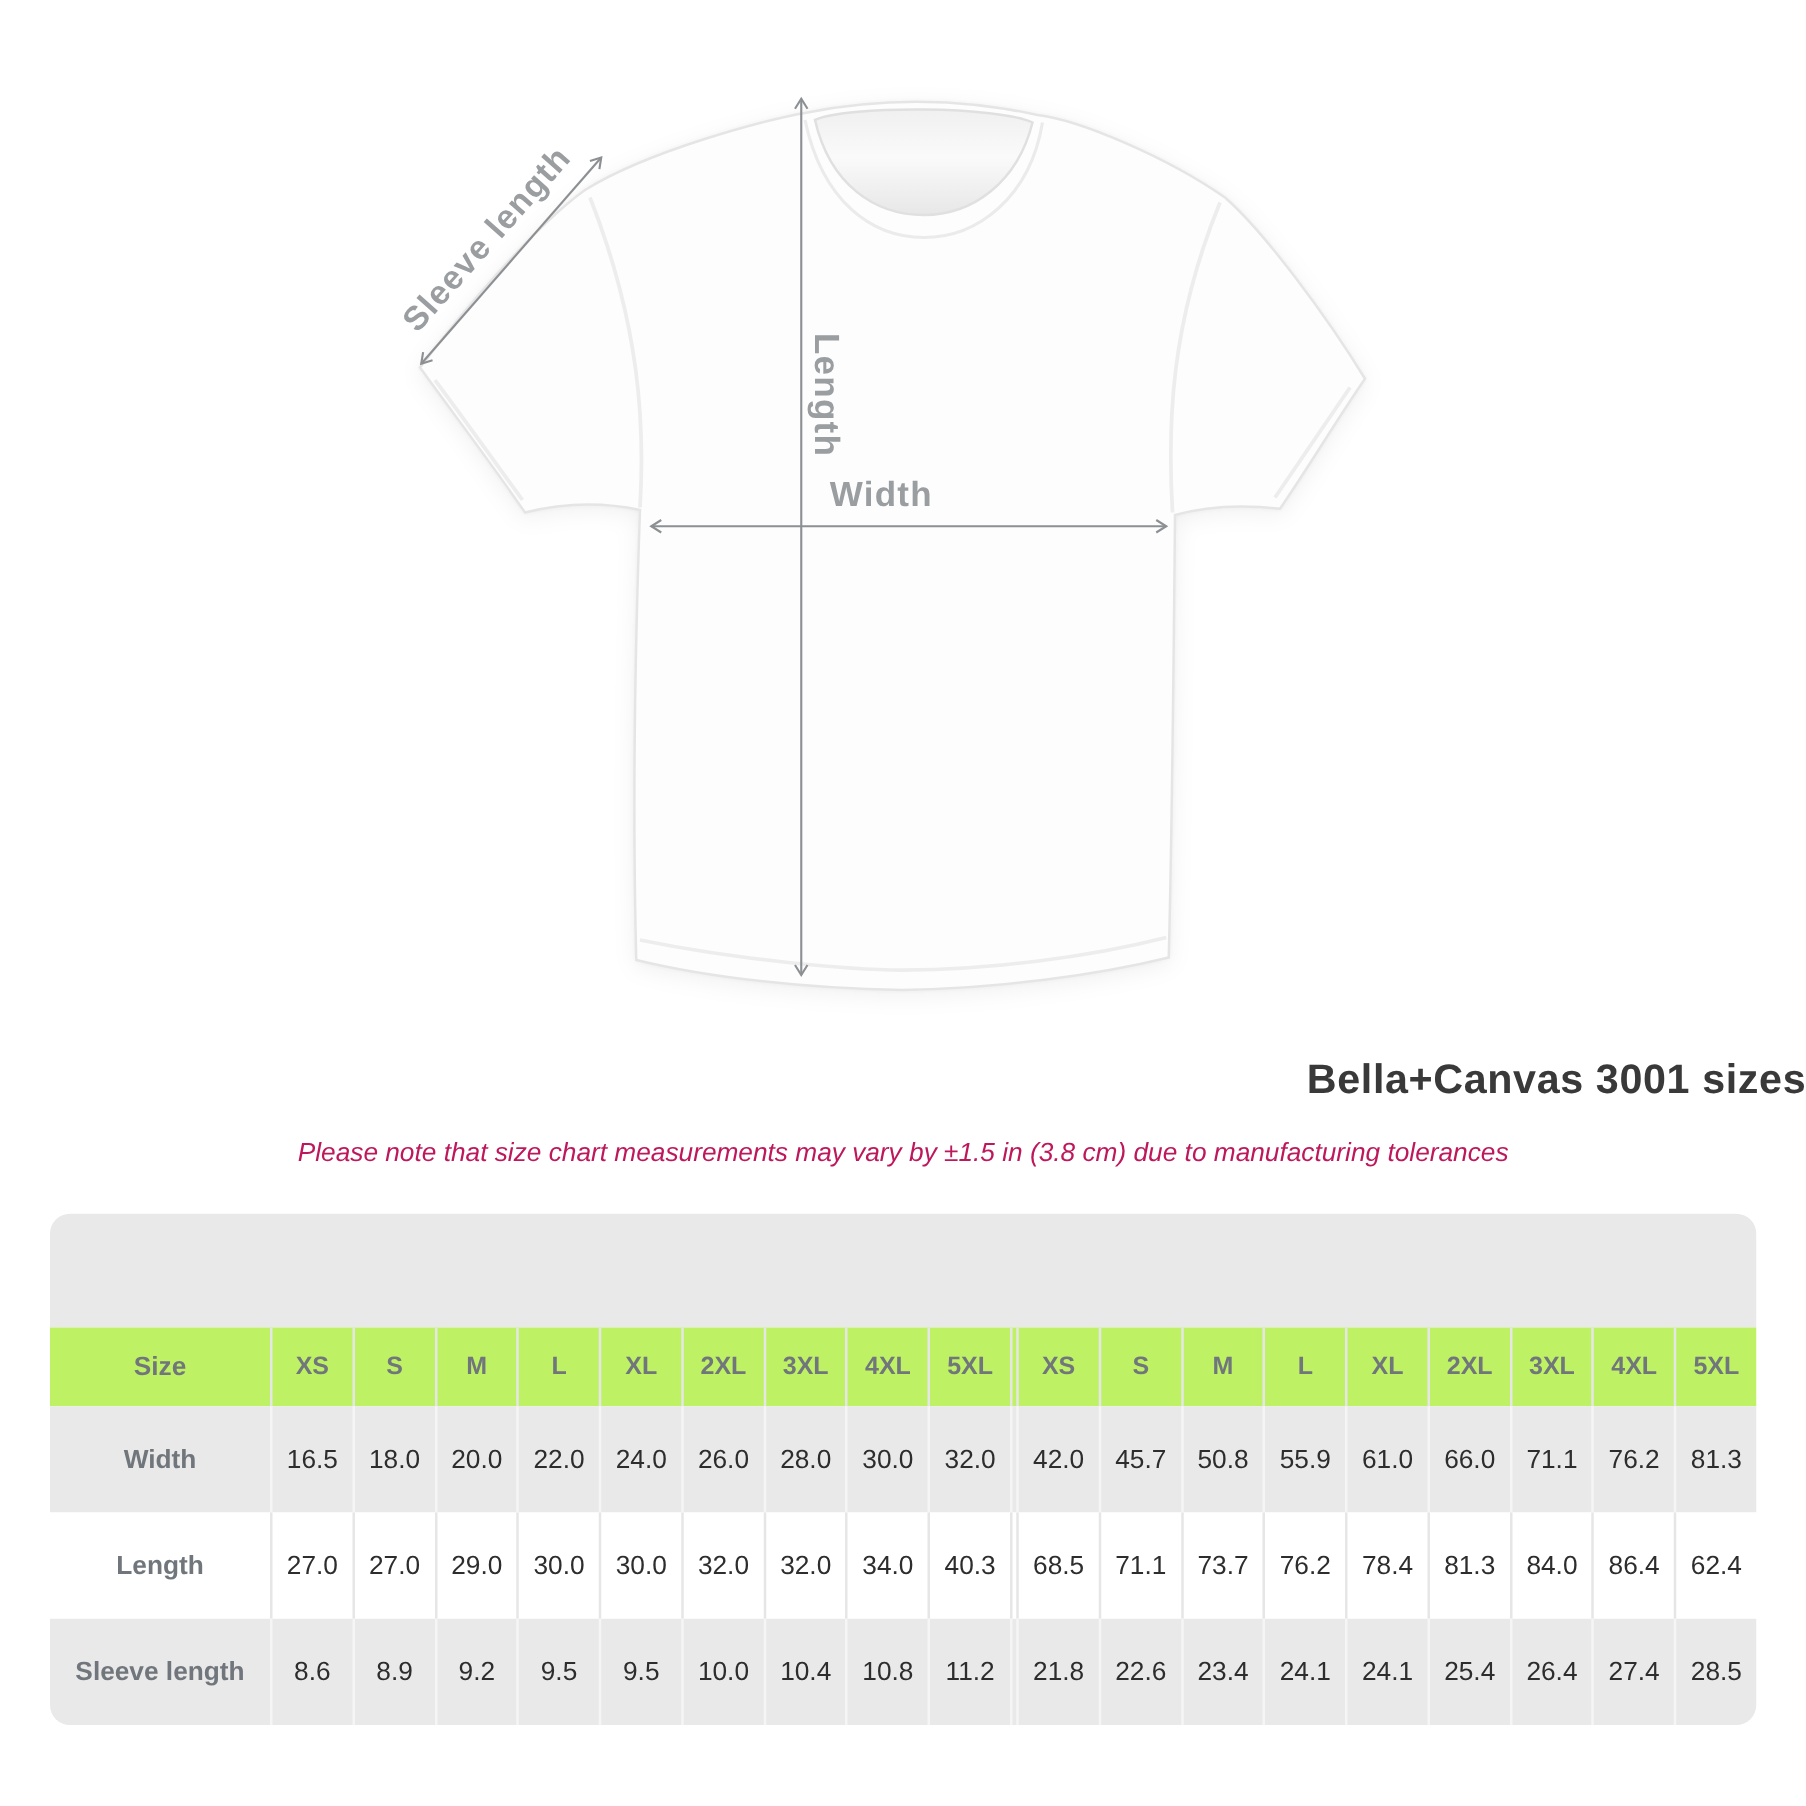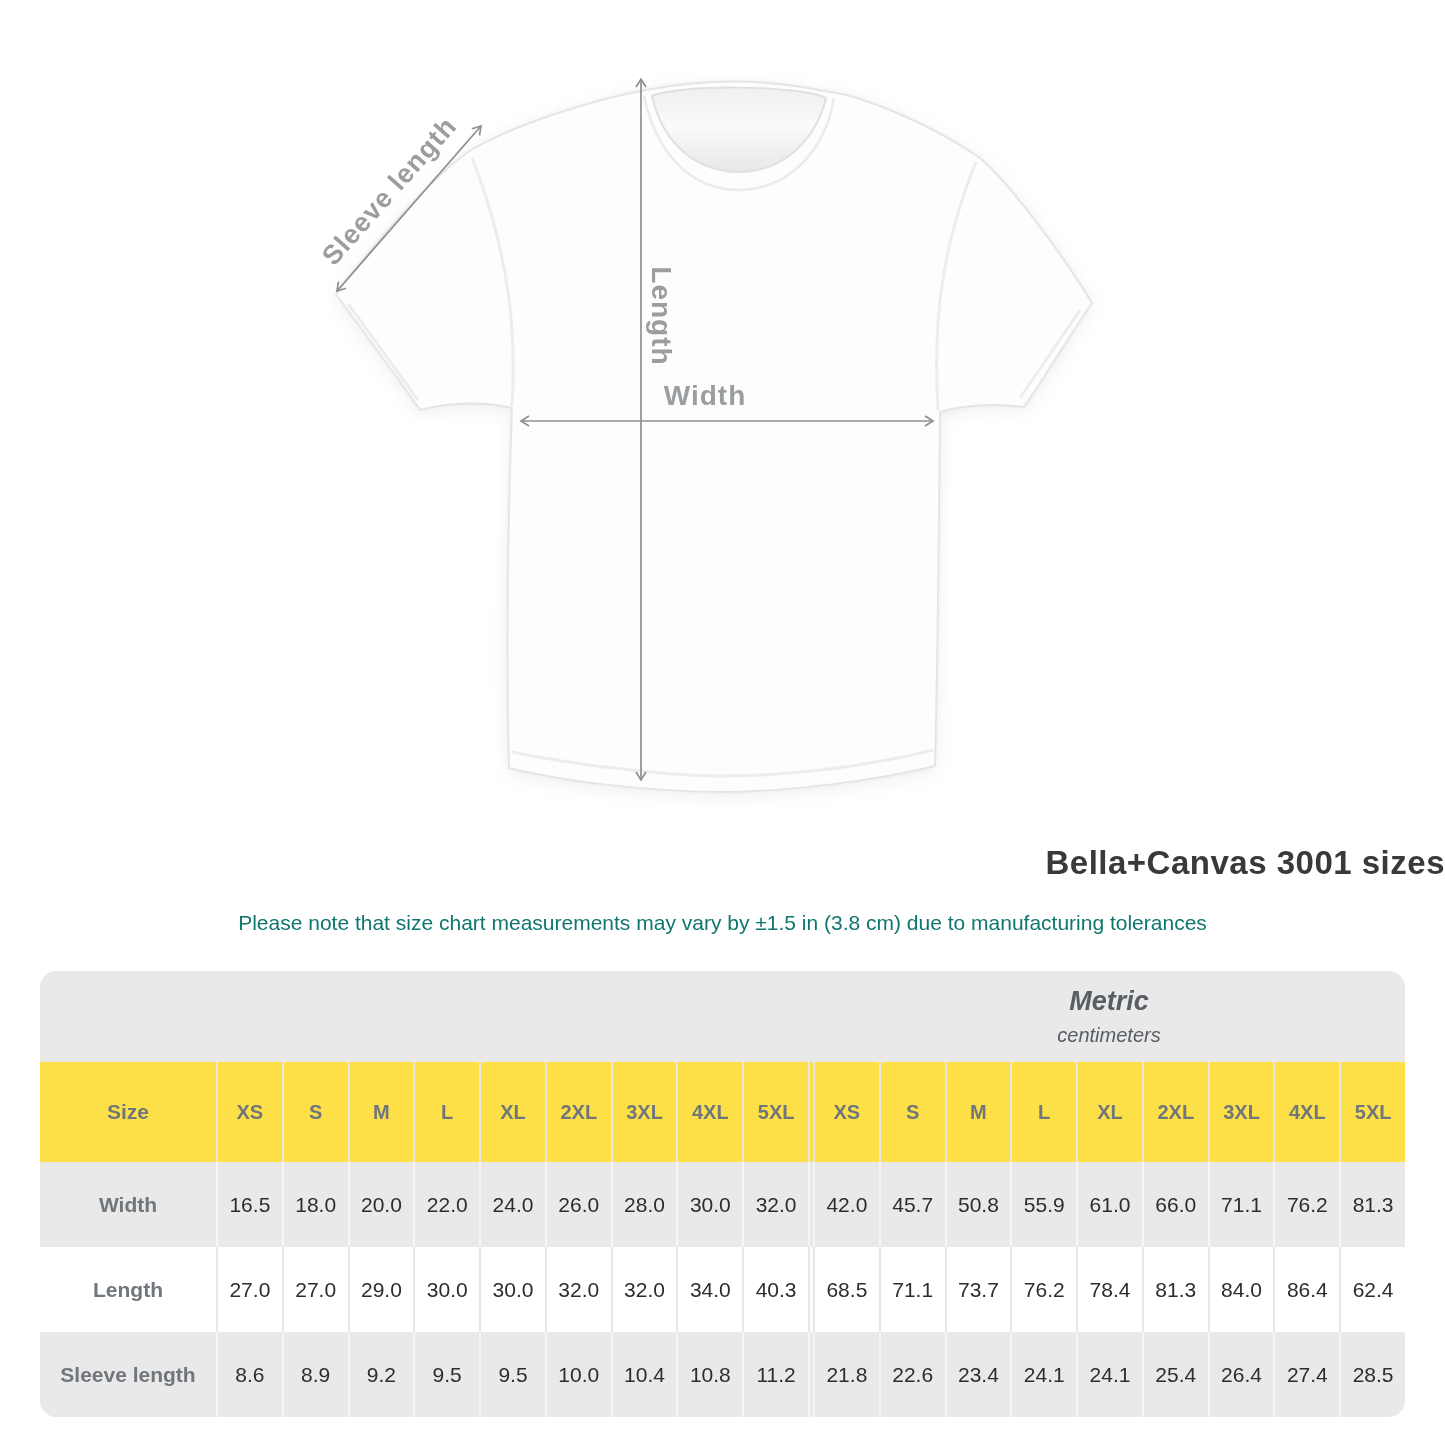--- a/index.html
+++ b/index.html
@@ -33,44 +33,45 @@
     text-align: right;
     font-size: 33px;
     line-height: 38px;
     font-weight: bold;
     color: #393939;
     letter-spacing: 0.5px;
   }
   .subtitle {
     margin: 28px 0 0 0;
     text-align: center;
+    font-style: italic;
     font-size: 21px;
     line-height: 25px;
-    color: #0f766e;
+    color: #be185d;
   }
 
   
   .size-table { margin: 36px 40px 0 40px; }
   .row {
     display: grid;
     grid-template-columns: 176px repeat(9, 1fr) 5px repeat(9, 1fr);
     align-items: stretch;
   }
   .band {
     height: 91px;
     background: #e9e9e9;
     border-radius: 16px 16px 0 0;
   }
   .band-cell { display: flex; flex-direction: column; align-items: center; justify-content: center; }
   .band-cell.imperial { grid-column: 1 / 11; }
   .band-cell.metric   { grid-column: 12 / 21; }
   .sec-name { font-size: 27px; font-weight: bold; font-style: italic; color: #575d62; }
   .sec-unit { font-size: 20px; font-style: italic; color: #575d62; margin-top: 7px; }
 
-  .r-size  { height: 100px; background: #fde047; }
+  .r-size  { height: 63px; background: #bef264; }
   .r-data  { height: 85px; }
   .r-gray  { background: #e9e9e9; }
   .r-white { background: #ffffff; }
   .r-last  { border-radius: 0 0 16px 16px; }
 
   .cell { display: flex; align-items: center; justify-content: center; }
   .r-size  .cell + .cell,
   .r-white .cell + .cell { border-left: 2px solid #e6e6e6; }
   .r-gray  .cell + .cell { border-left: 2px solid #f5f5f5; text-align: right; }
 
@@ -135,24 +136,20 @@
       <text class="measure-label sleeve-label" transform="translate(396 197) rotate(-48.5)" text-anchor="middle">Sleeve length</text>
     </g>
   </svg>
 
   <h1 class="title">Bella+Canvas 3001 sizes</h1>
   <div class="subtitle">Please note that size chart measurements may vary by ±1.5 in (3.8 cm) due to manufacturing tolerances</div>
 
   <div class="size-table">
 
     <div class="row band">
-      <div class="band-cell metric">
-        <div class="sec-name">Metric</div>
-        <div class="sec-unit">centimeters</div>
-      </div>
     </div>
 
     <div class="row r-size">
       <div class="cell lbl">Size</div>
       <div class="cell sz">XS</div>
       <div class="cell sz">S</div>
       <div class="cell sz">M</div>
       <div class="cell sz">L</div>
       <div class="cell sz">XL</div>
       <div class="cell sz">2XL</div>

